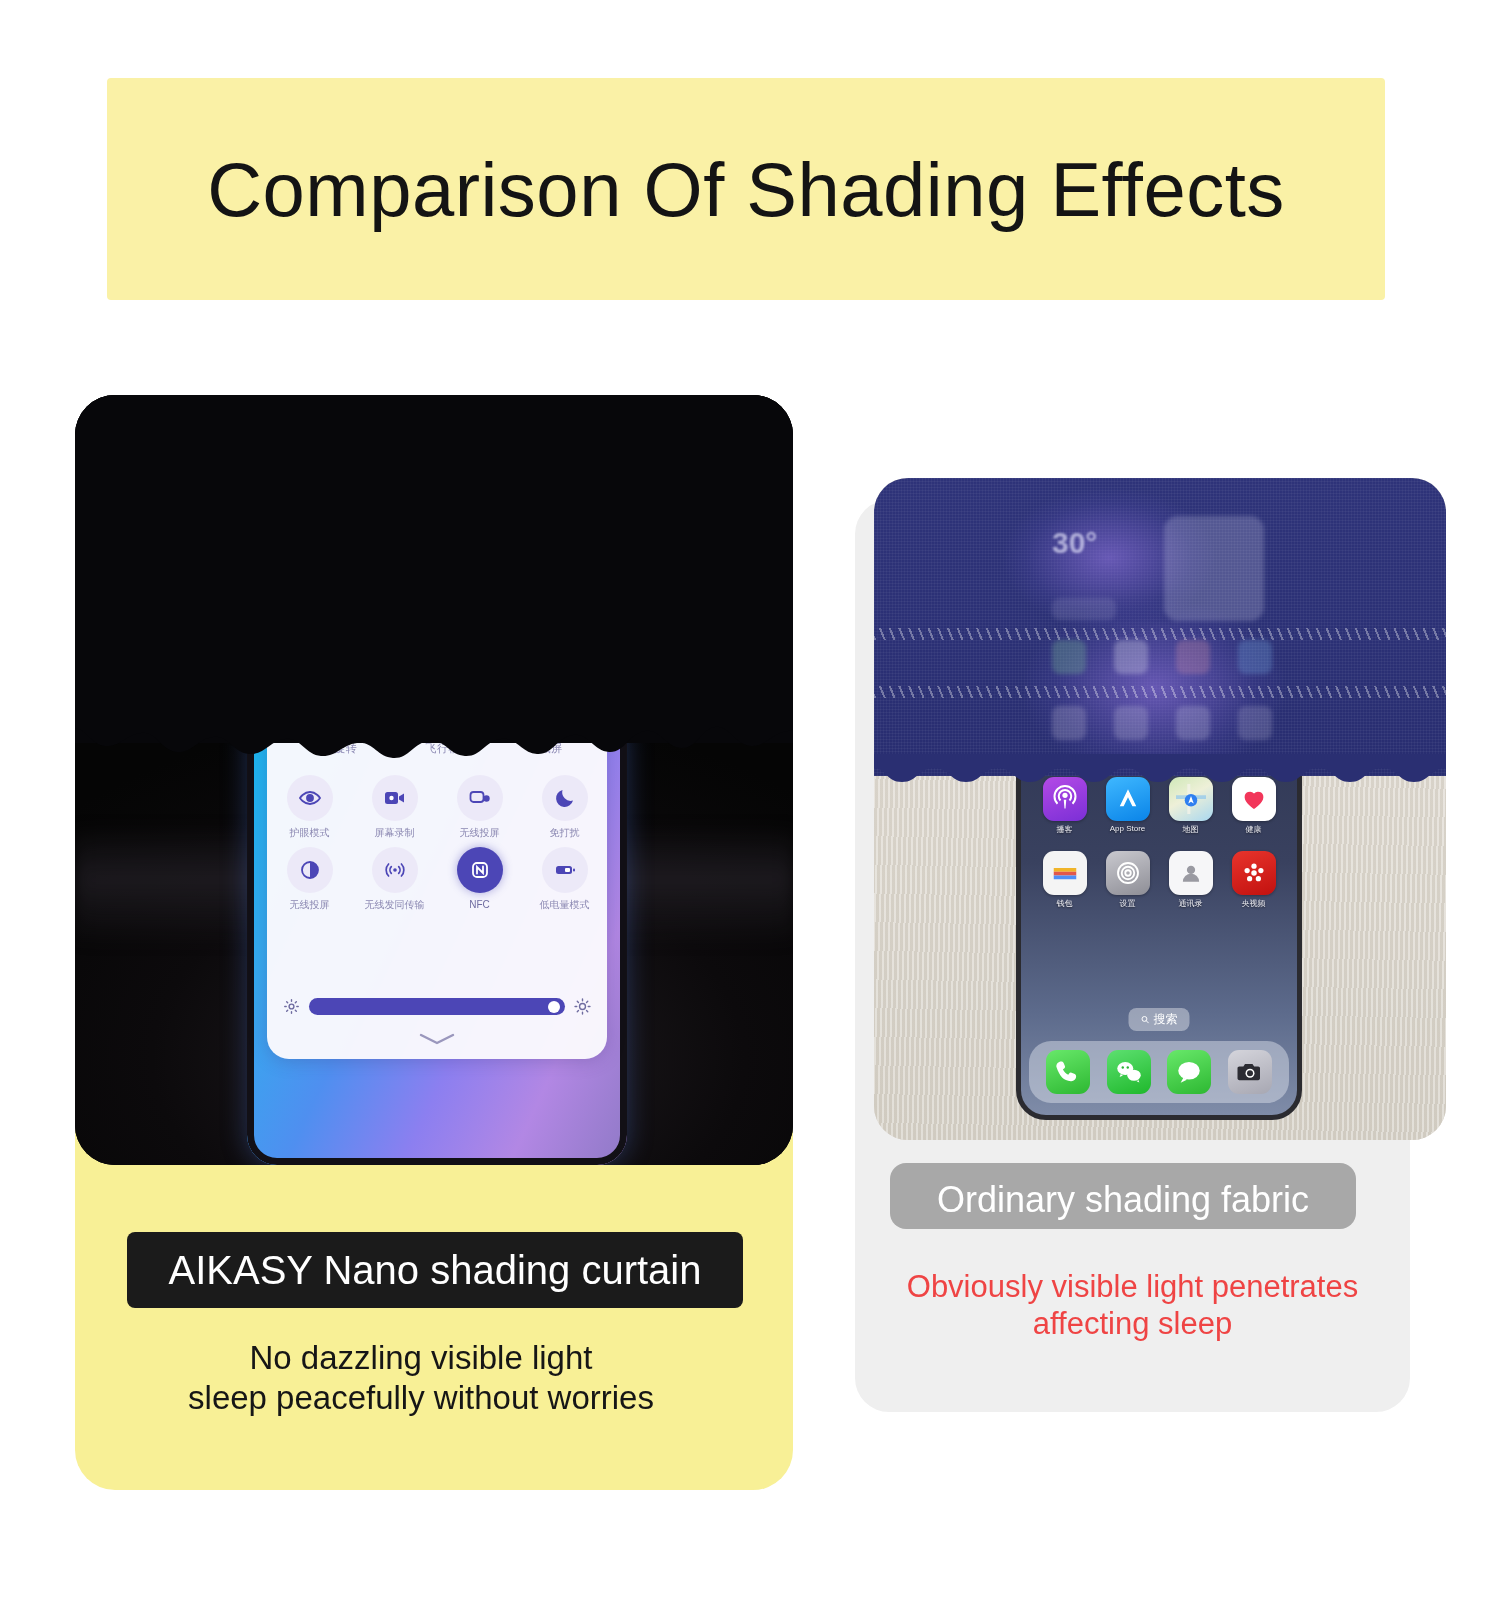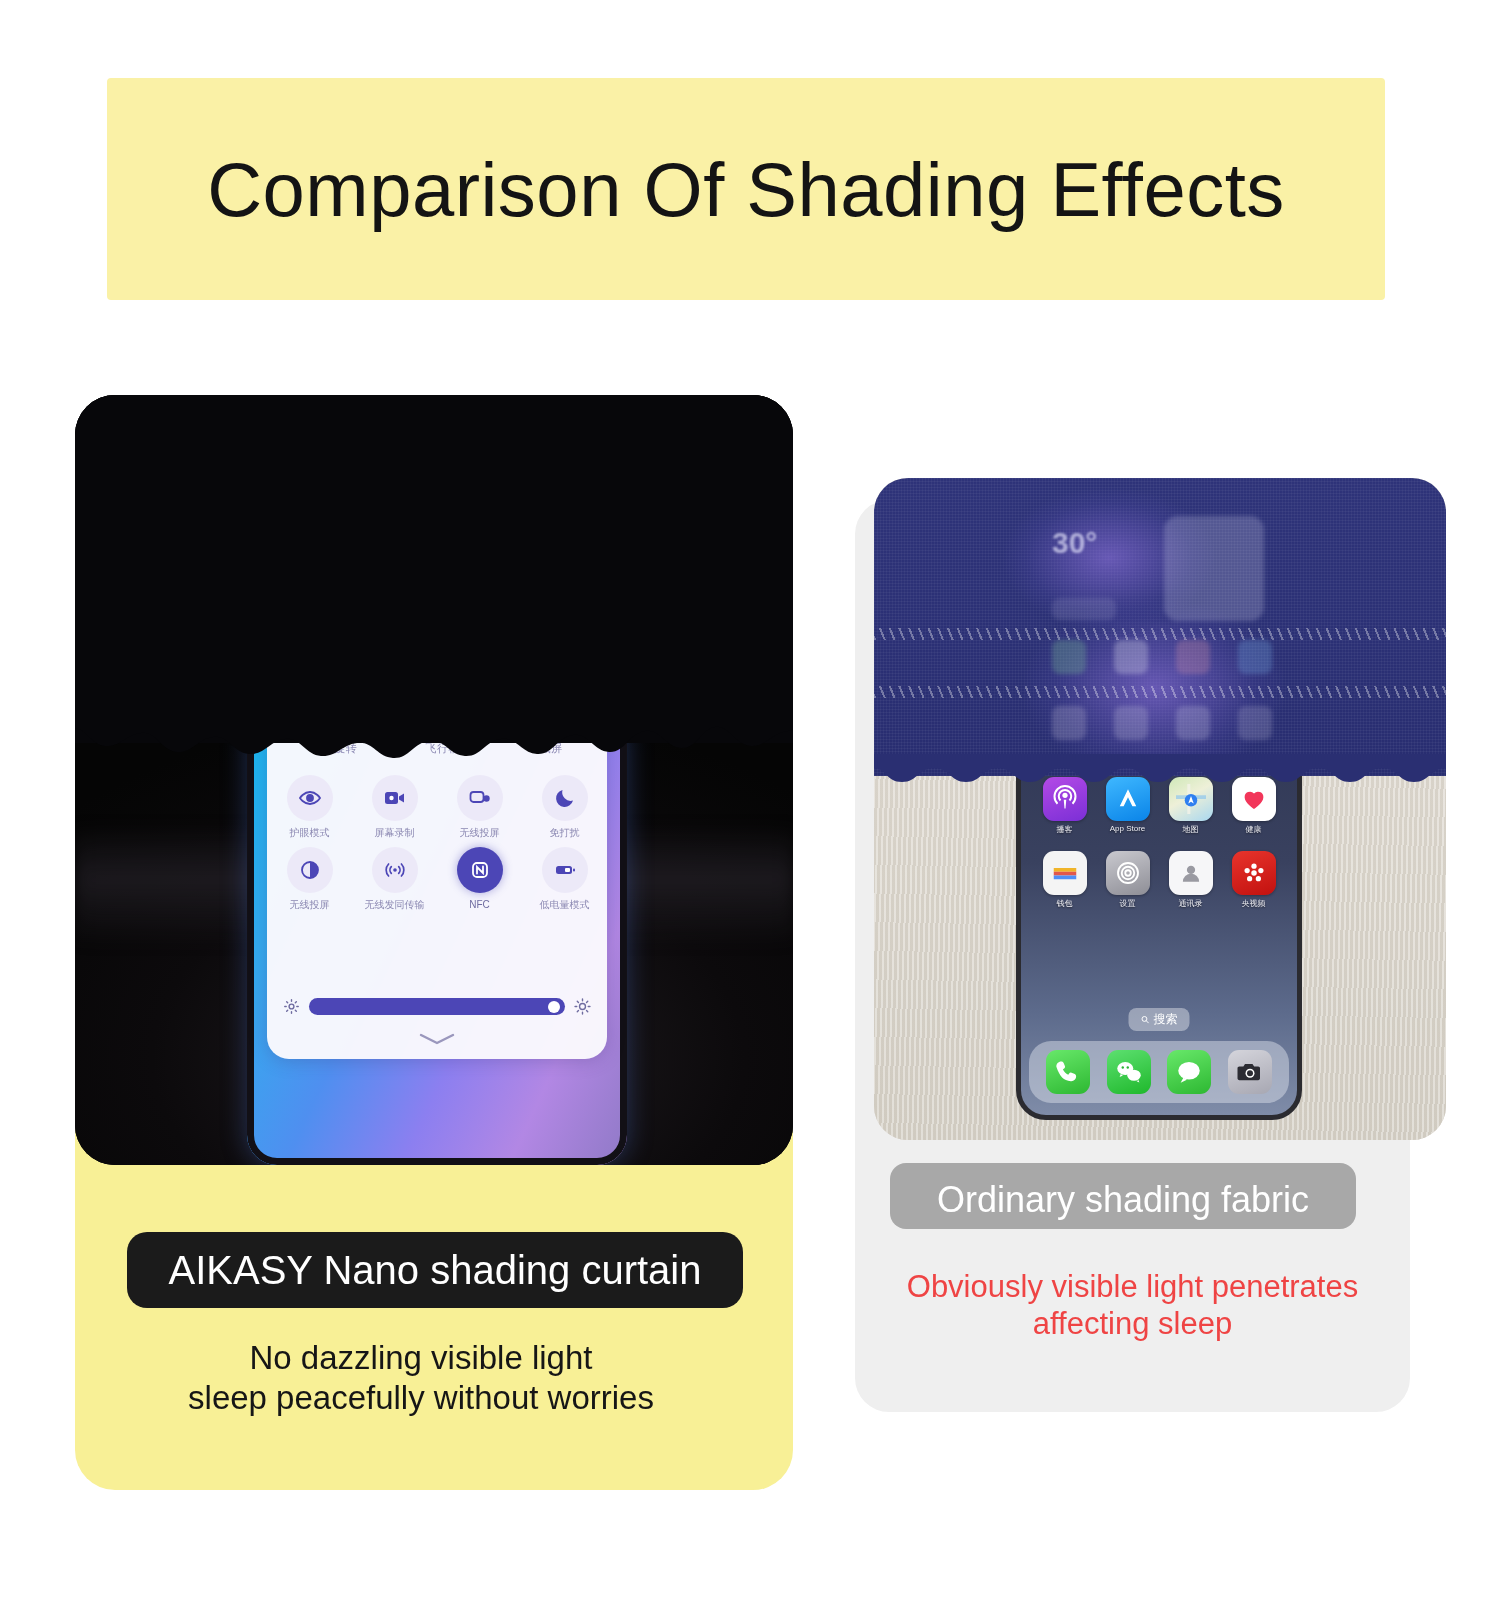--- a/index.html
+++ b/index.html
@@ -352,21 +352,21 @@
   }
 
   
   #left-badge {
     position: absolute;
     left: 127px;
     top: 1232px;
     width: 616px;
     height: 76px;
     background: #1B1B1B;
-    border-radius: 20px;
+    border-radius: 8px;
     display: flex;
     align-items: center;
     justify-content: center;
   }
   #left-badge-text {
     font-size: 40px;
     color: #ffffff;
     white-space: nowrap;
   }
   #left-caption {

